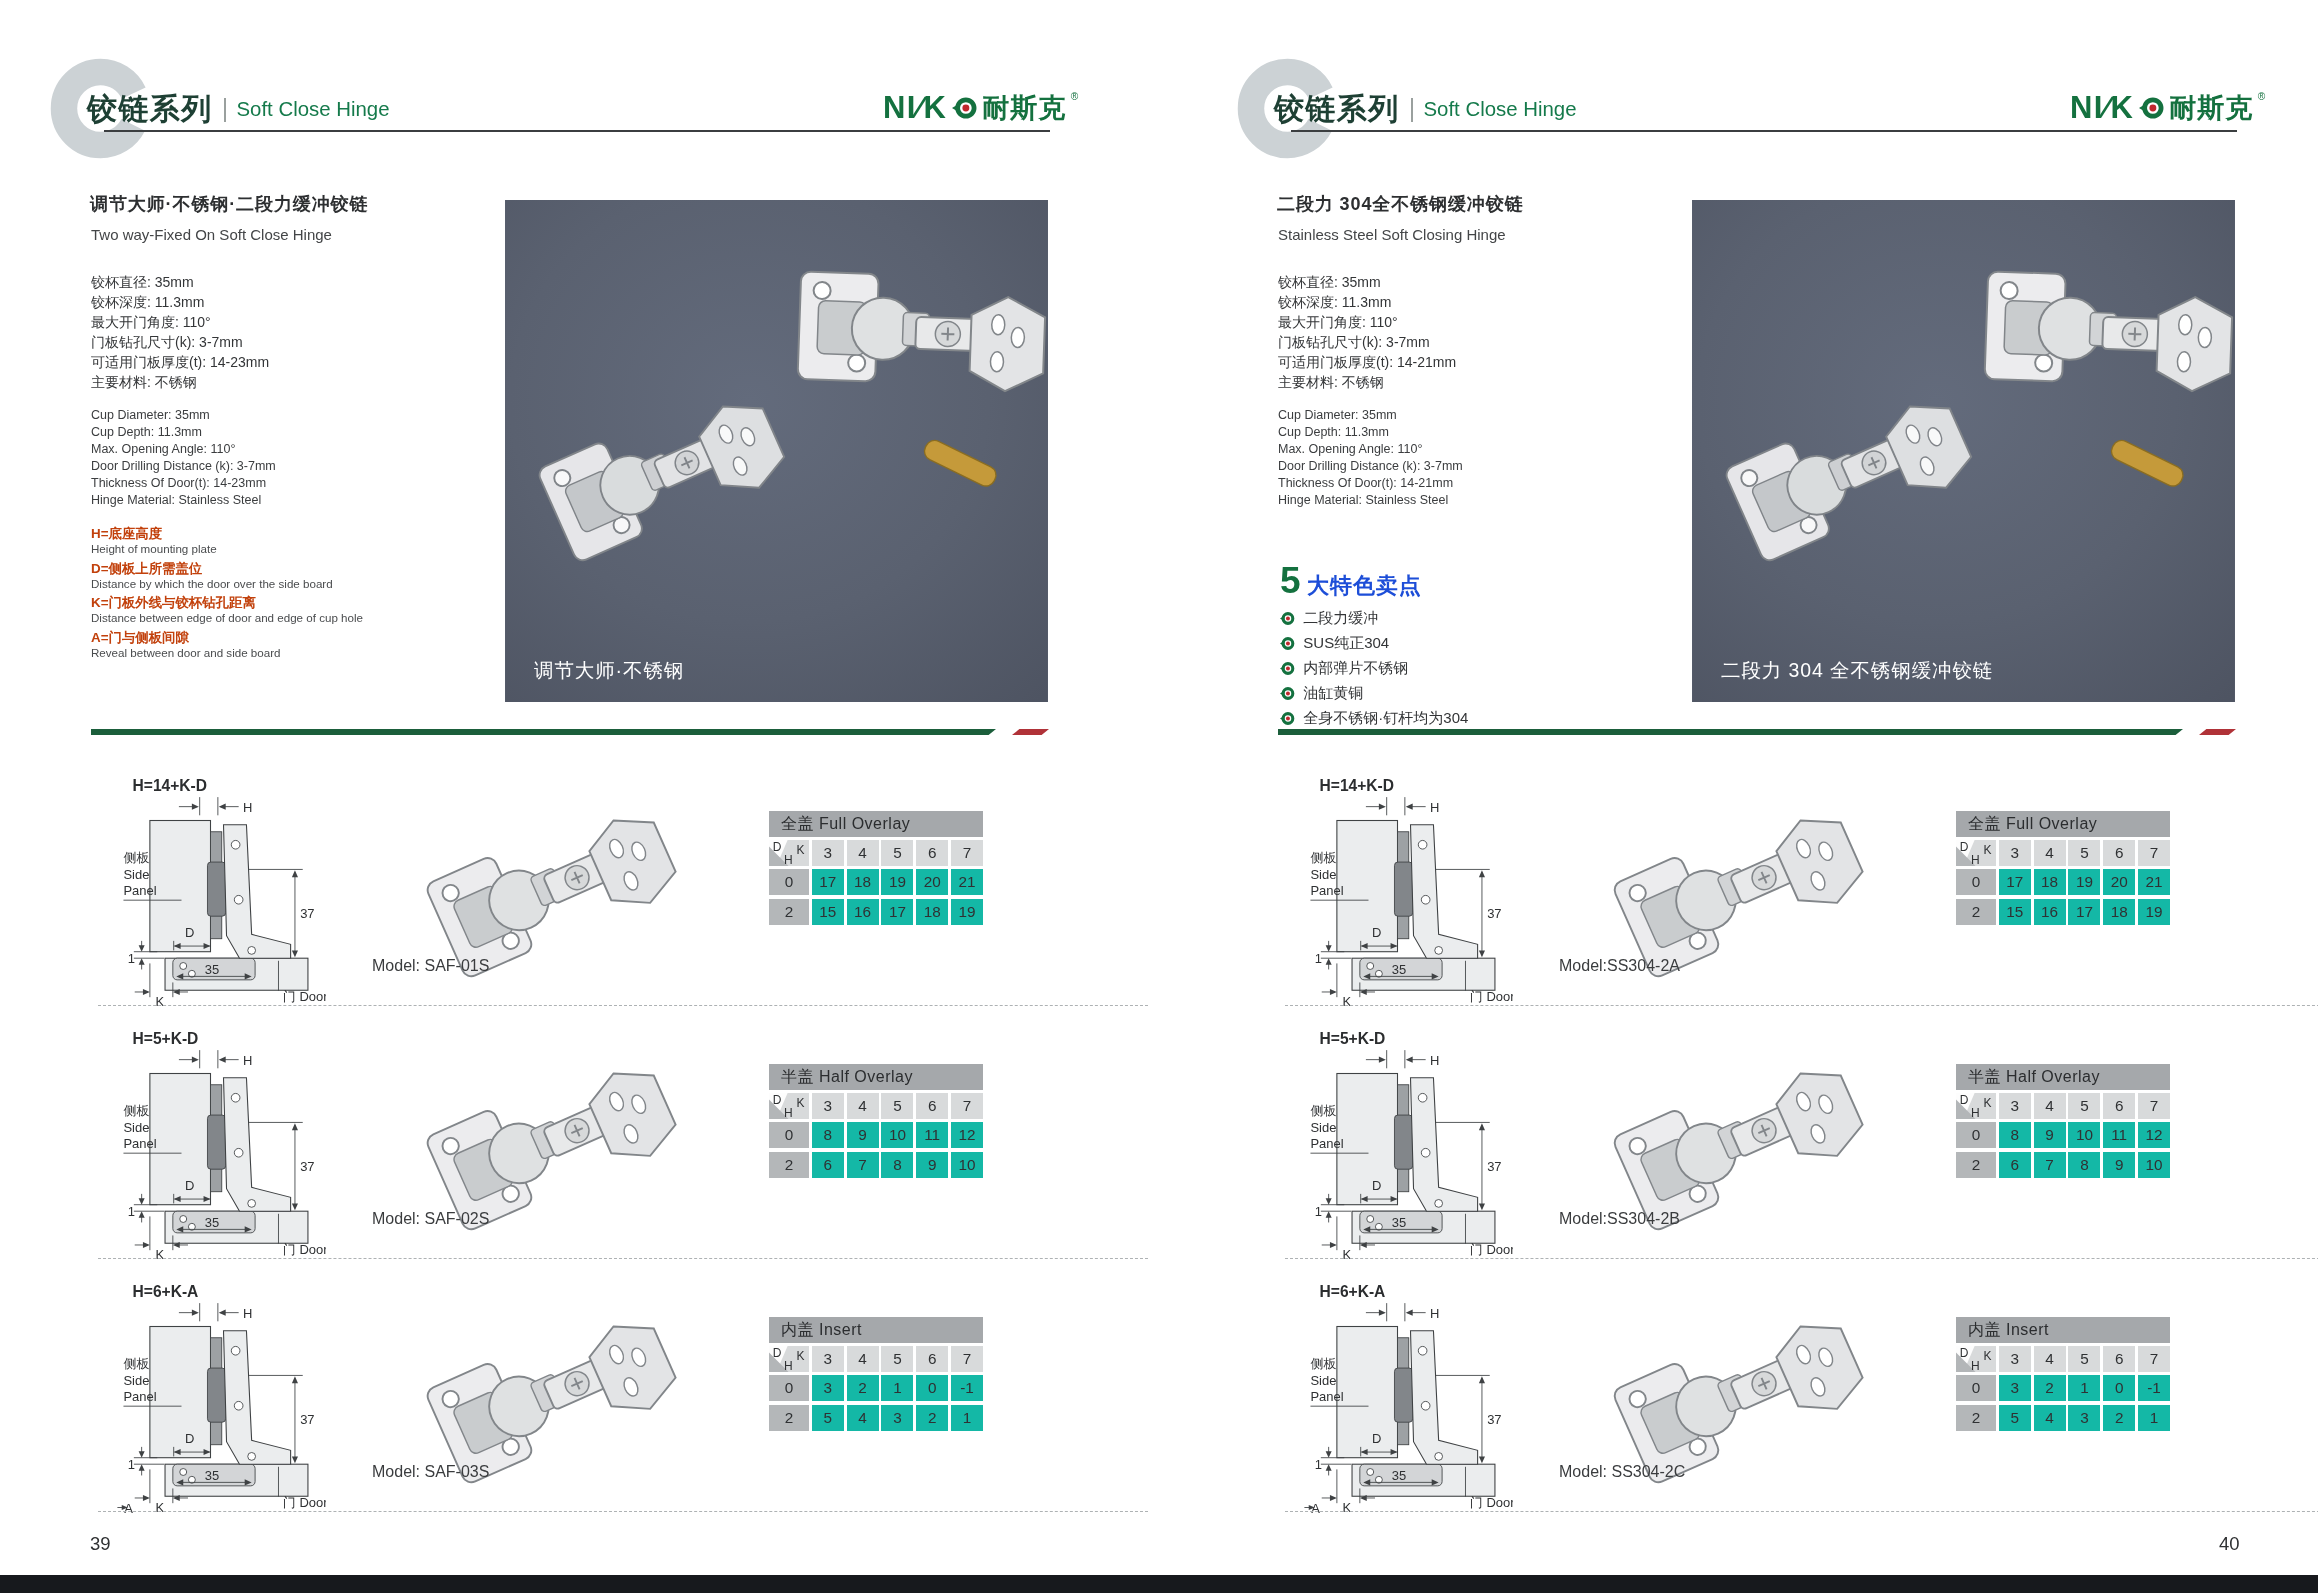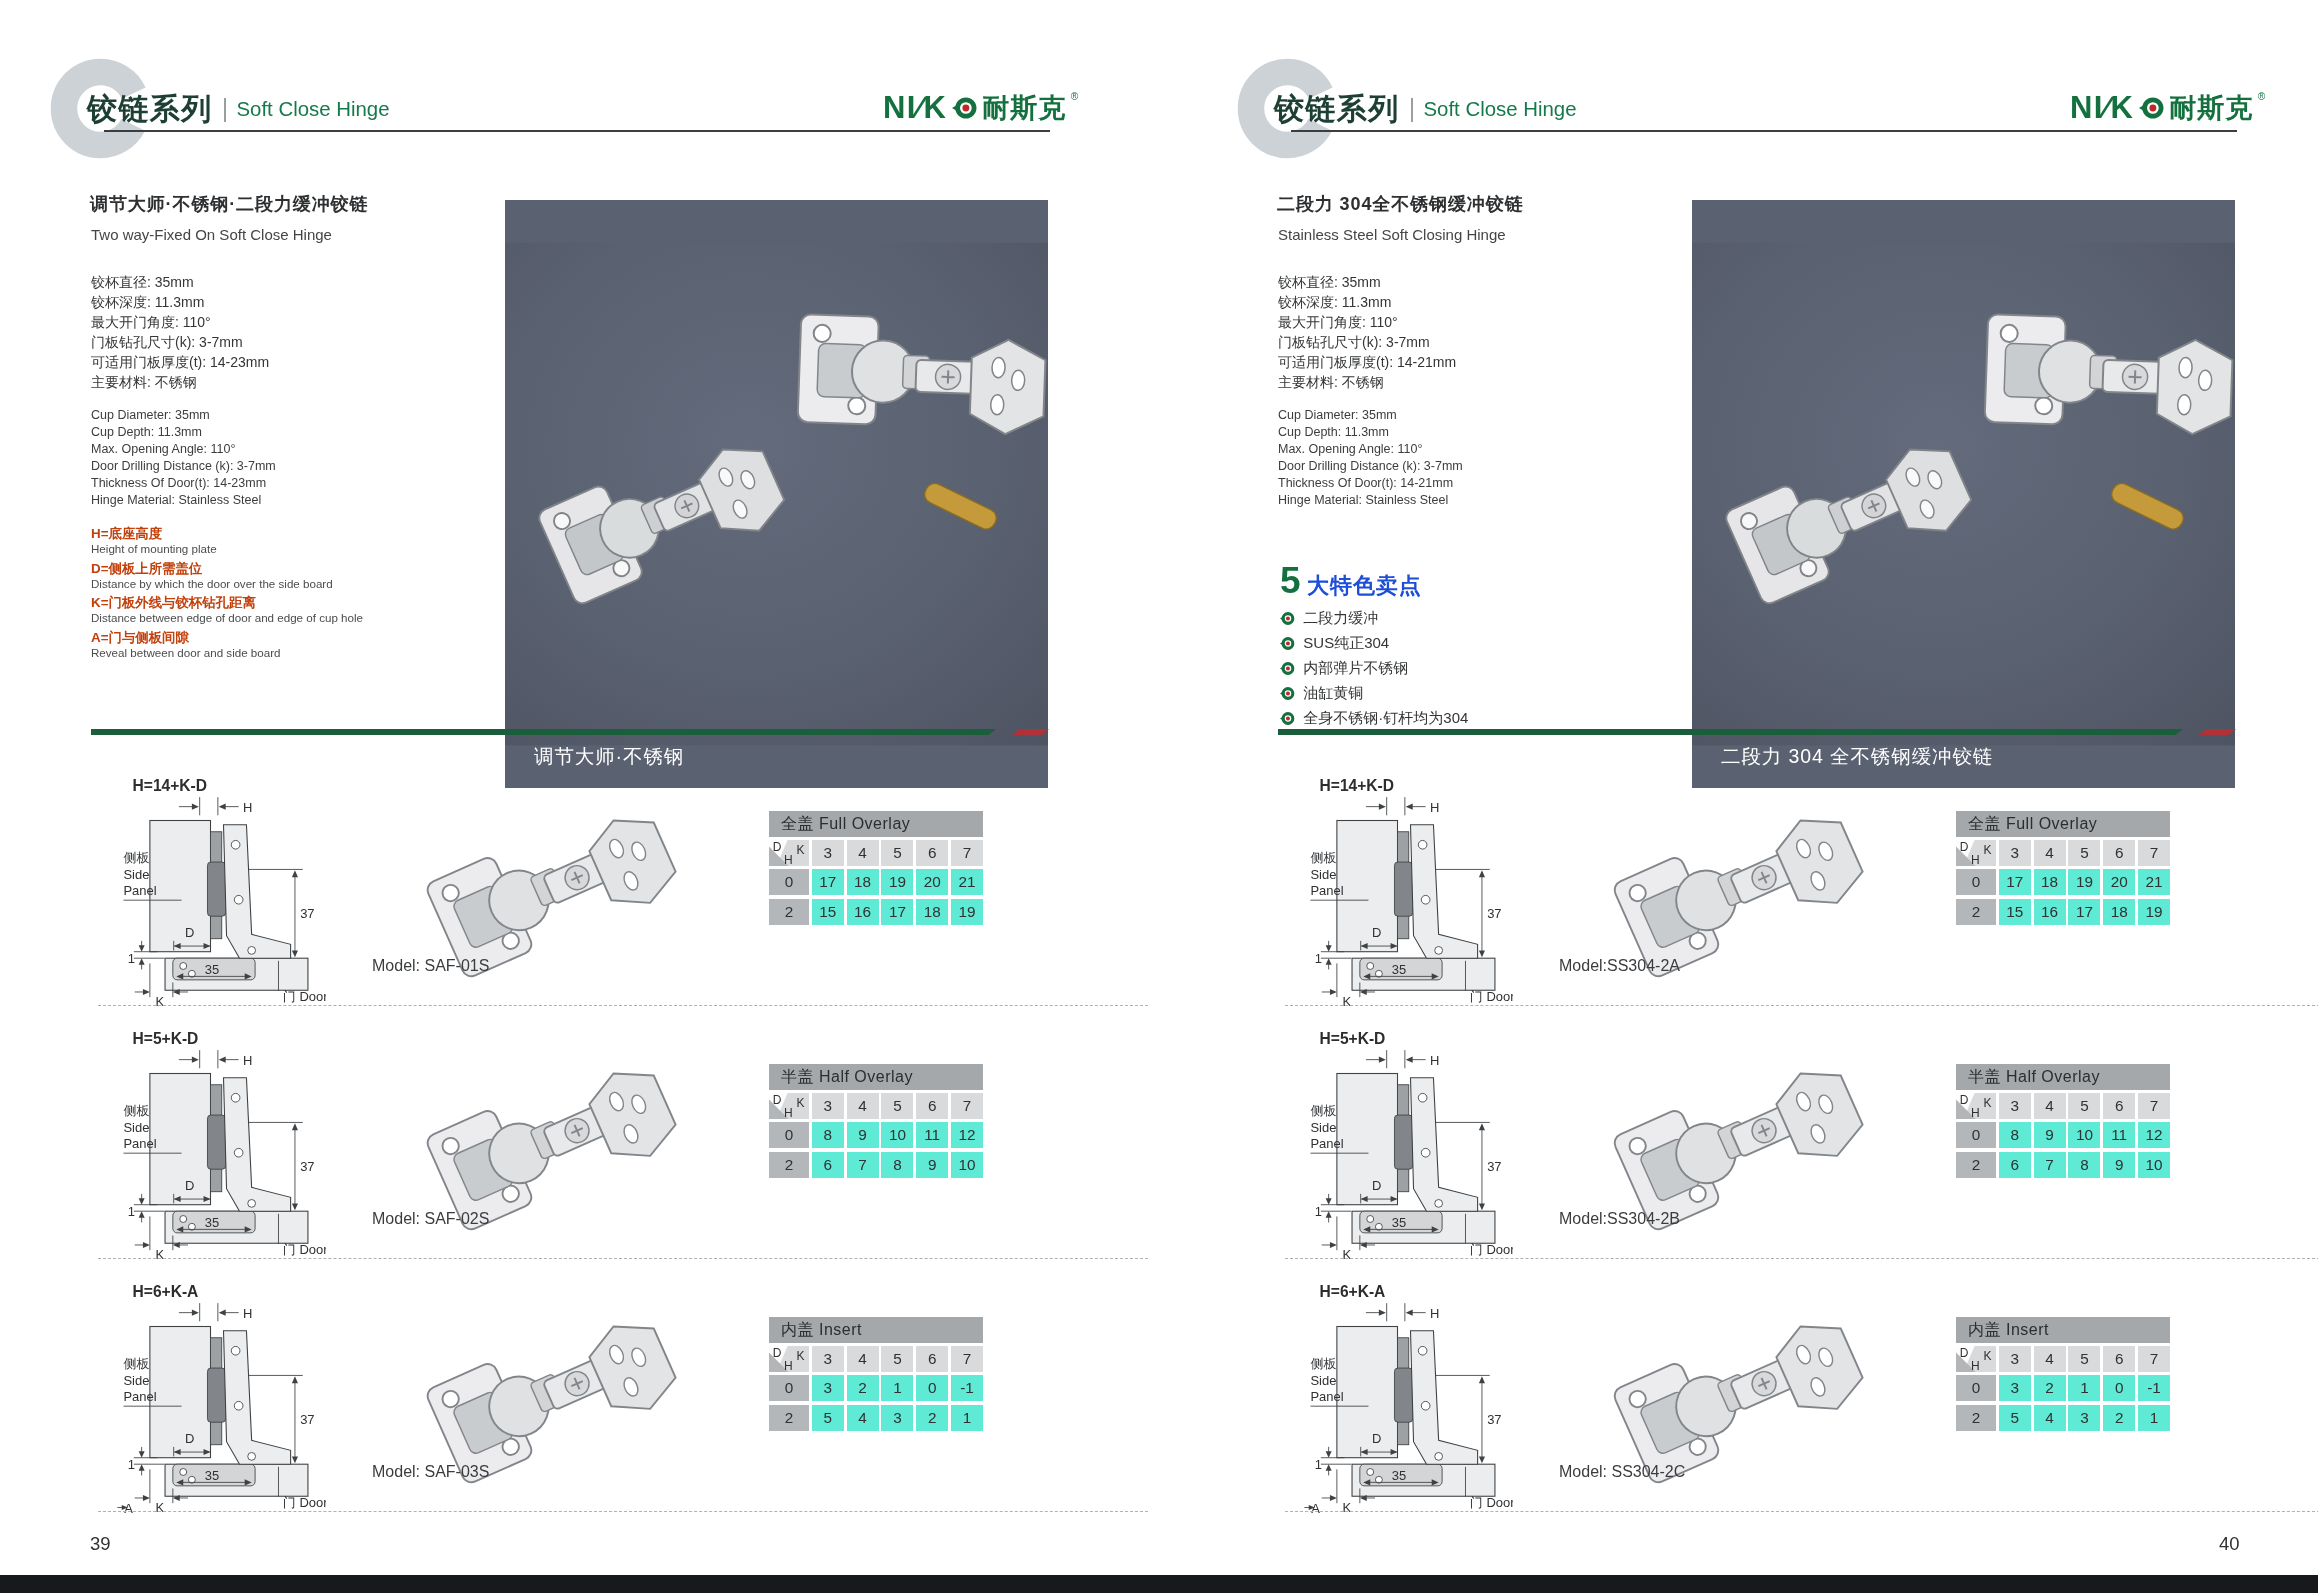--- a/index.html
+++ b/index.html
@@ -33,21 +33,21 @@
   .selling{position:absolute;left:93px;top:546px;}
   .sell-head{display:flex;align-items:baseline;gap:6.5px;}
   .sell-num{font-size:37px;font-weight:bold;color:#14713f;line-height:37px;}
   .sell-title{font-size:22px;font-weight:bold;color:#1d4ed8;letter-spacing:0.9px;}
   .sell-items{margin-top:8.3px;text-align:right;}
   .sell-item{display:flex;align-items:center;gap:8.3px;margin-bottom:6px;}
   .bullet-icon{width:15px;height:15px;flex:0 0 15px;}
   .sell-text{font-size:15px;color:#333537;}
 
   
-  .photo{position:absolute;left:505px;top:184px;width:543px;height:588px;background:#5a6170;}
+  .photo{position:absolute;left:505px;top:184px;width:543px;height:502px;background:#5a6170;}
   .photo svg{position:absolute;left:0;top:0;width:100%;height:100%;}
   .photo-caption{position:absolute;left:29px;bottom:17.6px;font-size:19.5px;color:#ffffff;letter-spacing:0.9px;white-space:nowrap;}
   .underline{position:absolute;left:91px;top:713px;width:958px;height:6px;}
   .u-green{position:absolute;left:0;top:0;width:905px;height:6px;background:#1b5e3b;
            clip-path:polygon(0 0,100% 0,calc(100% - 7.4px) 100%,0 100%);}
   .u-red{position:absolute;right:0;top:0;width:37px;height:6px;background:#b03238;
          clip-path:polygon(7.4px 0,100% 0,calc(100% - 7.4px) 100%,0 100%);}
 
   
   .rows{position:absolute;left:0;top:756px;width:1146px;}
@@ -76,21 +76,21 @@
   .cells{display:flex;gap:2.8px;flex:1;}
   .cell{height:26px;line-height:26px;text-align:center;font-size:15.3px;color:#2f3133;}
   .corner{width:40px;position:relative;background:#fdfdfd;}
   .corner svg{position:absolute;left:0;top:0;width:100%;height:100%;}
   .cD,.cK,.cH{position:absolute;font-size:12px;line-height:12px;color:#2f3133;}
   .cD{left:3.7px;top:0.9px;}
   .cK{right:4.6px;top:3.7px;}
   .cH{left:15px;bottom:0px;}
   .th{flex:1;background:#d8dadb;}
   .rh{width:40px;background:#b4b7b9;}
-  .td{flex:1;background:#5eead4;}
+  .td{flex:1;background:#14b8a6;}
 
   
   .page-no{position:absolute;top:1517px;font-size:18.5px;color:#2f3133;}
   .page-left .page-no{left:90px;}
   .page-right .page-no{left:1032px;}
   .bottom-bar{position:absolute;left:0;top:1575px;width:2333px;height:19px;background:#17191d;}
 </style>
 </head>
 <body>
 

